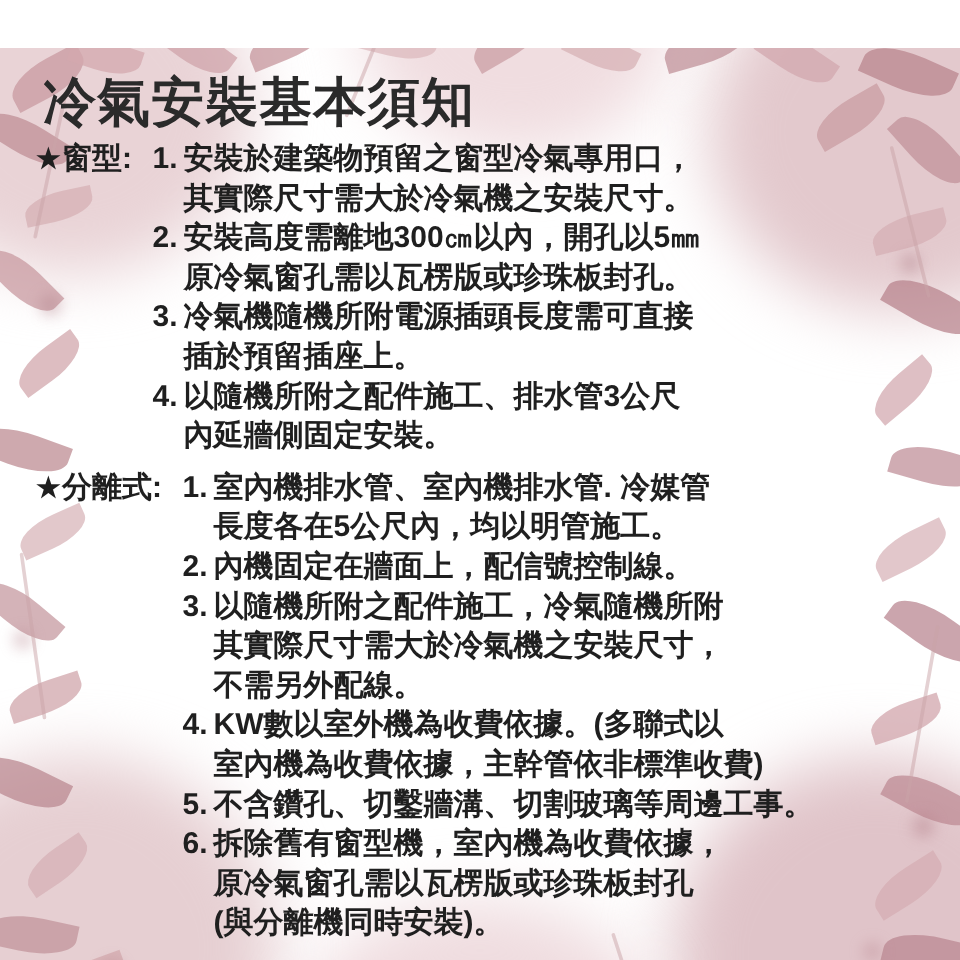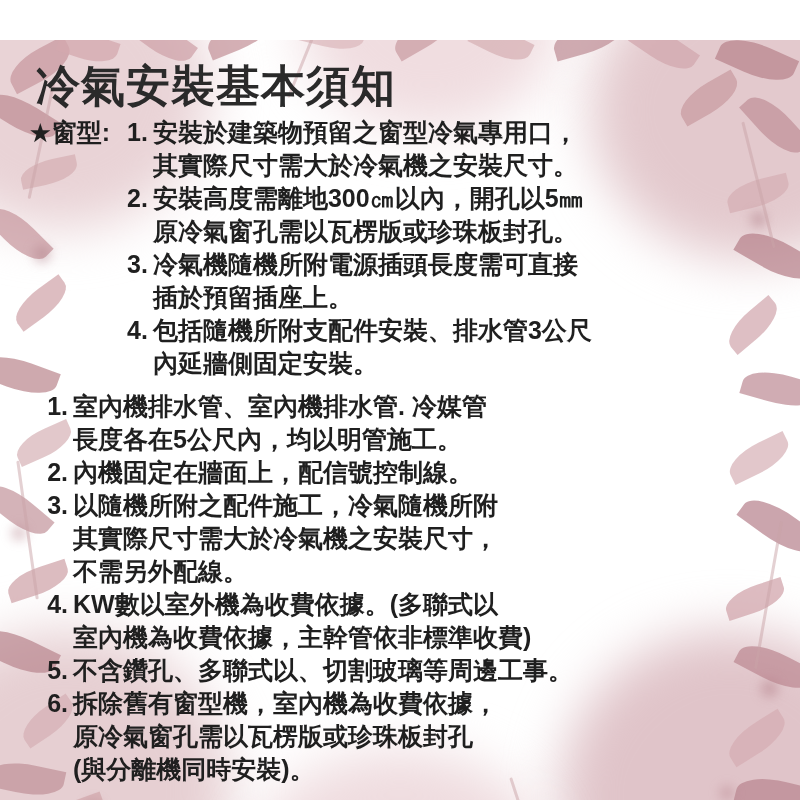--- a/index.html
+++ b/index.html
@@ -217,31 +217,34 @@
             <span class="item-text">安裝高度需離地300㎝以內，開孔以5㎜
 原冷氣窗孔需以瓦楞版或珍珠板封孔。</span>
           </div>
           <div class="item">
             <span class="item-num">3.</span>
             <span class="item-text">冷氣機隨機所附電源插頭長度需可直接
 插於預留插座上。</span>
           </div>
           <div class="item">
             <span class="item-num">4.</span>
-            <span class="item-text">包括隨機所附支配件安裝、排水管3公尺
+            <span class="item-text">以隨機所附之配件施工、排水管3公尺
 內延牆側固定安裝。</span>
           </div>
         </div>
       </div>
     </div>
 
     <div class="section-sep"></div>
 
     <div class="section">
       <div class="section-row">
+        <div class="section-head">
+          <span class="star">★</span><span>分離式:</span>
+        </div>
         <div class="items">
           <div class="item">
             <span class="item-num">1.</span>
             <span class="item-text">室內機排水管、室內機排水管. 冷媒管
 長度各在5公尺內，均以明管施工。</span>
           </div>
           <div class="item">
             <span class="item-num">2.</span>
             <span class="item-text">內機固定在牆面上，配信號控制線。</span>
           </div>
@@ -251,21 +254,21 @@
 其實際尺寸需大於冷氣機之安裝尺寸，
 不需另外配線。</span>
           </div>
           <div class="item">
             <span class="item-num">4.</span>
             <span class="item-text">KW數以室外機為收費依據。(多聯式以
 室內機為收費依據，主幹管依非標準收費)</span>
           </div>
           <div class="item">
             <span class="item-num">5.</span>
-            <span class="item-text">不含鑽孔、多聯式以、切割玻璃等周邊工事。</span>
+            <span class="item-text">不含鑽孔、切鑿牆溝、切割玻璃等周邊工事。</span>
           </div>
           <div class="item">
             <span class="item-num">6.</span>
             <span class="item-text">拆除舊有窗型機，室內機為收費依據，
 原冷氣窗孔需以瓦楞版或珍珠板封孔
 (與分離機同時安裝)。</span>
           </div>
         </div>
       </div>
     </div>

